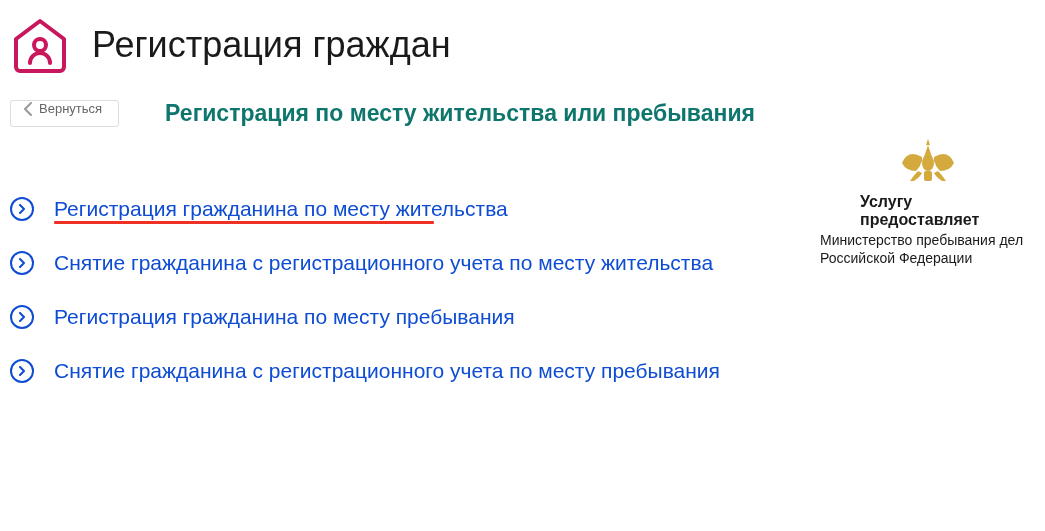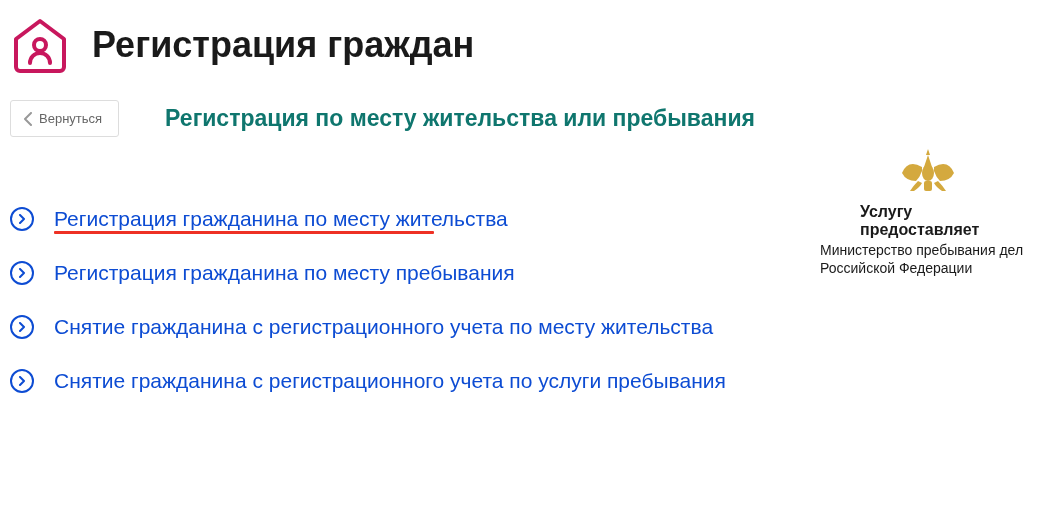--- a/index.html
+++ b/index.html
@@ -21,34 +21,34 @@
       padding: 15px 10px 25px 10px;
     }
     .header-icon {
       width: 60px;
       height: 60px;
       margin-right: 22px;
       flex-shrink: 0;
     }
     .header-title {
       font-size: 36px;
-      font-weight: 700;
+      font-weight: 400;
       color: #1a1a1a;
     }
     .nav-row {
       display: flex;
       align-items: center;
       padding: 0 10px;
     }
     .back-button {
       display: inline-flex;
       align-items: center;
       border: 1px solid #ddd;
       border-radius: 3px;
-      padding: 10px 16px 10px 12px;
+      padding: 0 16px 10px 12px;
       background: #fff;
       cursor: pointer;
       color: #666;
       font-size: 13px;
     }
     .back-button svg {
       margin-right: 6px;
     }
     .subtitle {
       font-size: 23px;
@@ -175,33 +175,33 @@
       </span>
       <a class="service-link">Регистрация гражданина по месту жительства</a>
       <span class="underline-red" style="width:380px"></span>
     </li>
     <li class="service-item">
       <span class="arrow-circle">
         <svg width="10" height="10" viewBox="0 0 10 10">
             <path d="M 3 1 L 7 5 L 3 9" fill="none" stroke="#0d4cd3" stroke-width="2" stroke-linecap="round" stroke-linejoin="round"></path>
           </svg>
       </span>
+      <a class="service-link">Снятие гражданина с регистрационного учета по месту жительства</a>
+    </li>
+    <li class="service-item">
+      <span class="arrow-circle">
+        <svg width="10" height="10" viewBox="0 0 10 10">
+            <path d="M 3 1 L 7 5 L 3 9" fill="none" stroke="#0d4cd3" stroke-width="2" stroke-linecap="round" stroke-linejoin="round"></path>
+          </svg>
+      </span>
       <a class="service-link">Регистрация гражданина по месту пребывания</a>
     </li>
     <li class="service-item">
       <span class="arrow-circle">
         <svg width="10" height="10" viewBox="0 0 10 10">
             <path d="M 3 1 L 7 5 L 3 9" fill="none" stroke="#0d4cd3" stroke-width="2" stroke-linecap="round" stroke-linejoin="round"></path>
           </svg>
       </span>
-      <a class="service-link">Снятие гражданина с регистрационного учета по месту жительства</a>
-    </li>
-    <li class="service-item">
-      <span class="arrow-circle">
-        <svg width="10" height="10" viewBox="0 0 10 10">
-            <path d="M 3 1 L 7 5 L 3 9" fill="none" stroke="#0d4cd3" stroke-width="2" stroke-linecap="round" stroke-linejoin="round"></path>
-          </svg>
-      </span>
-      <a class="service-link">Снятие гражданина с регистрационного учета по услуги пребывания</a>
+      <a class="service-link">Снятие гражданина с регистрационного учета по месту пребывания</a>
     </li>
   </ul>
 
 </div>
 
 </body></html>

